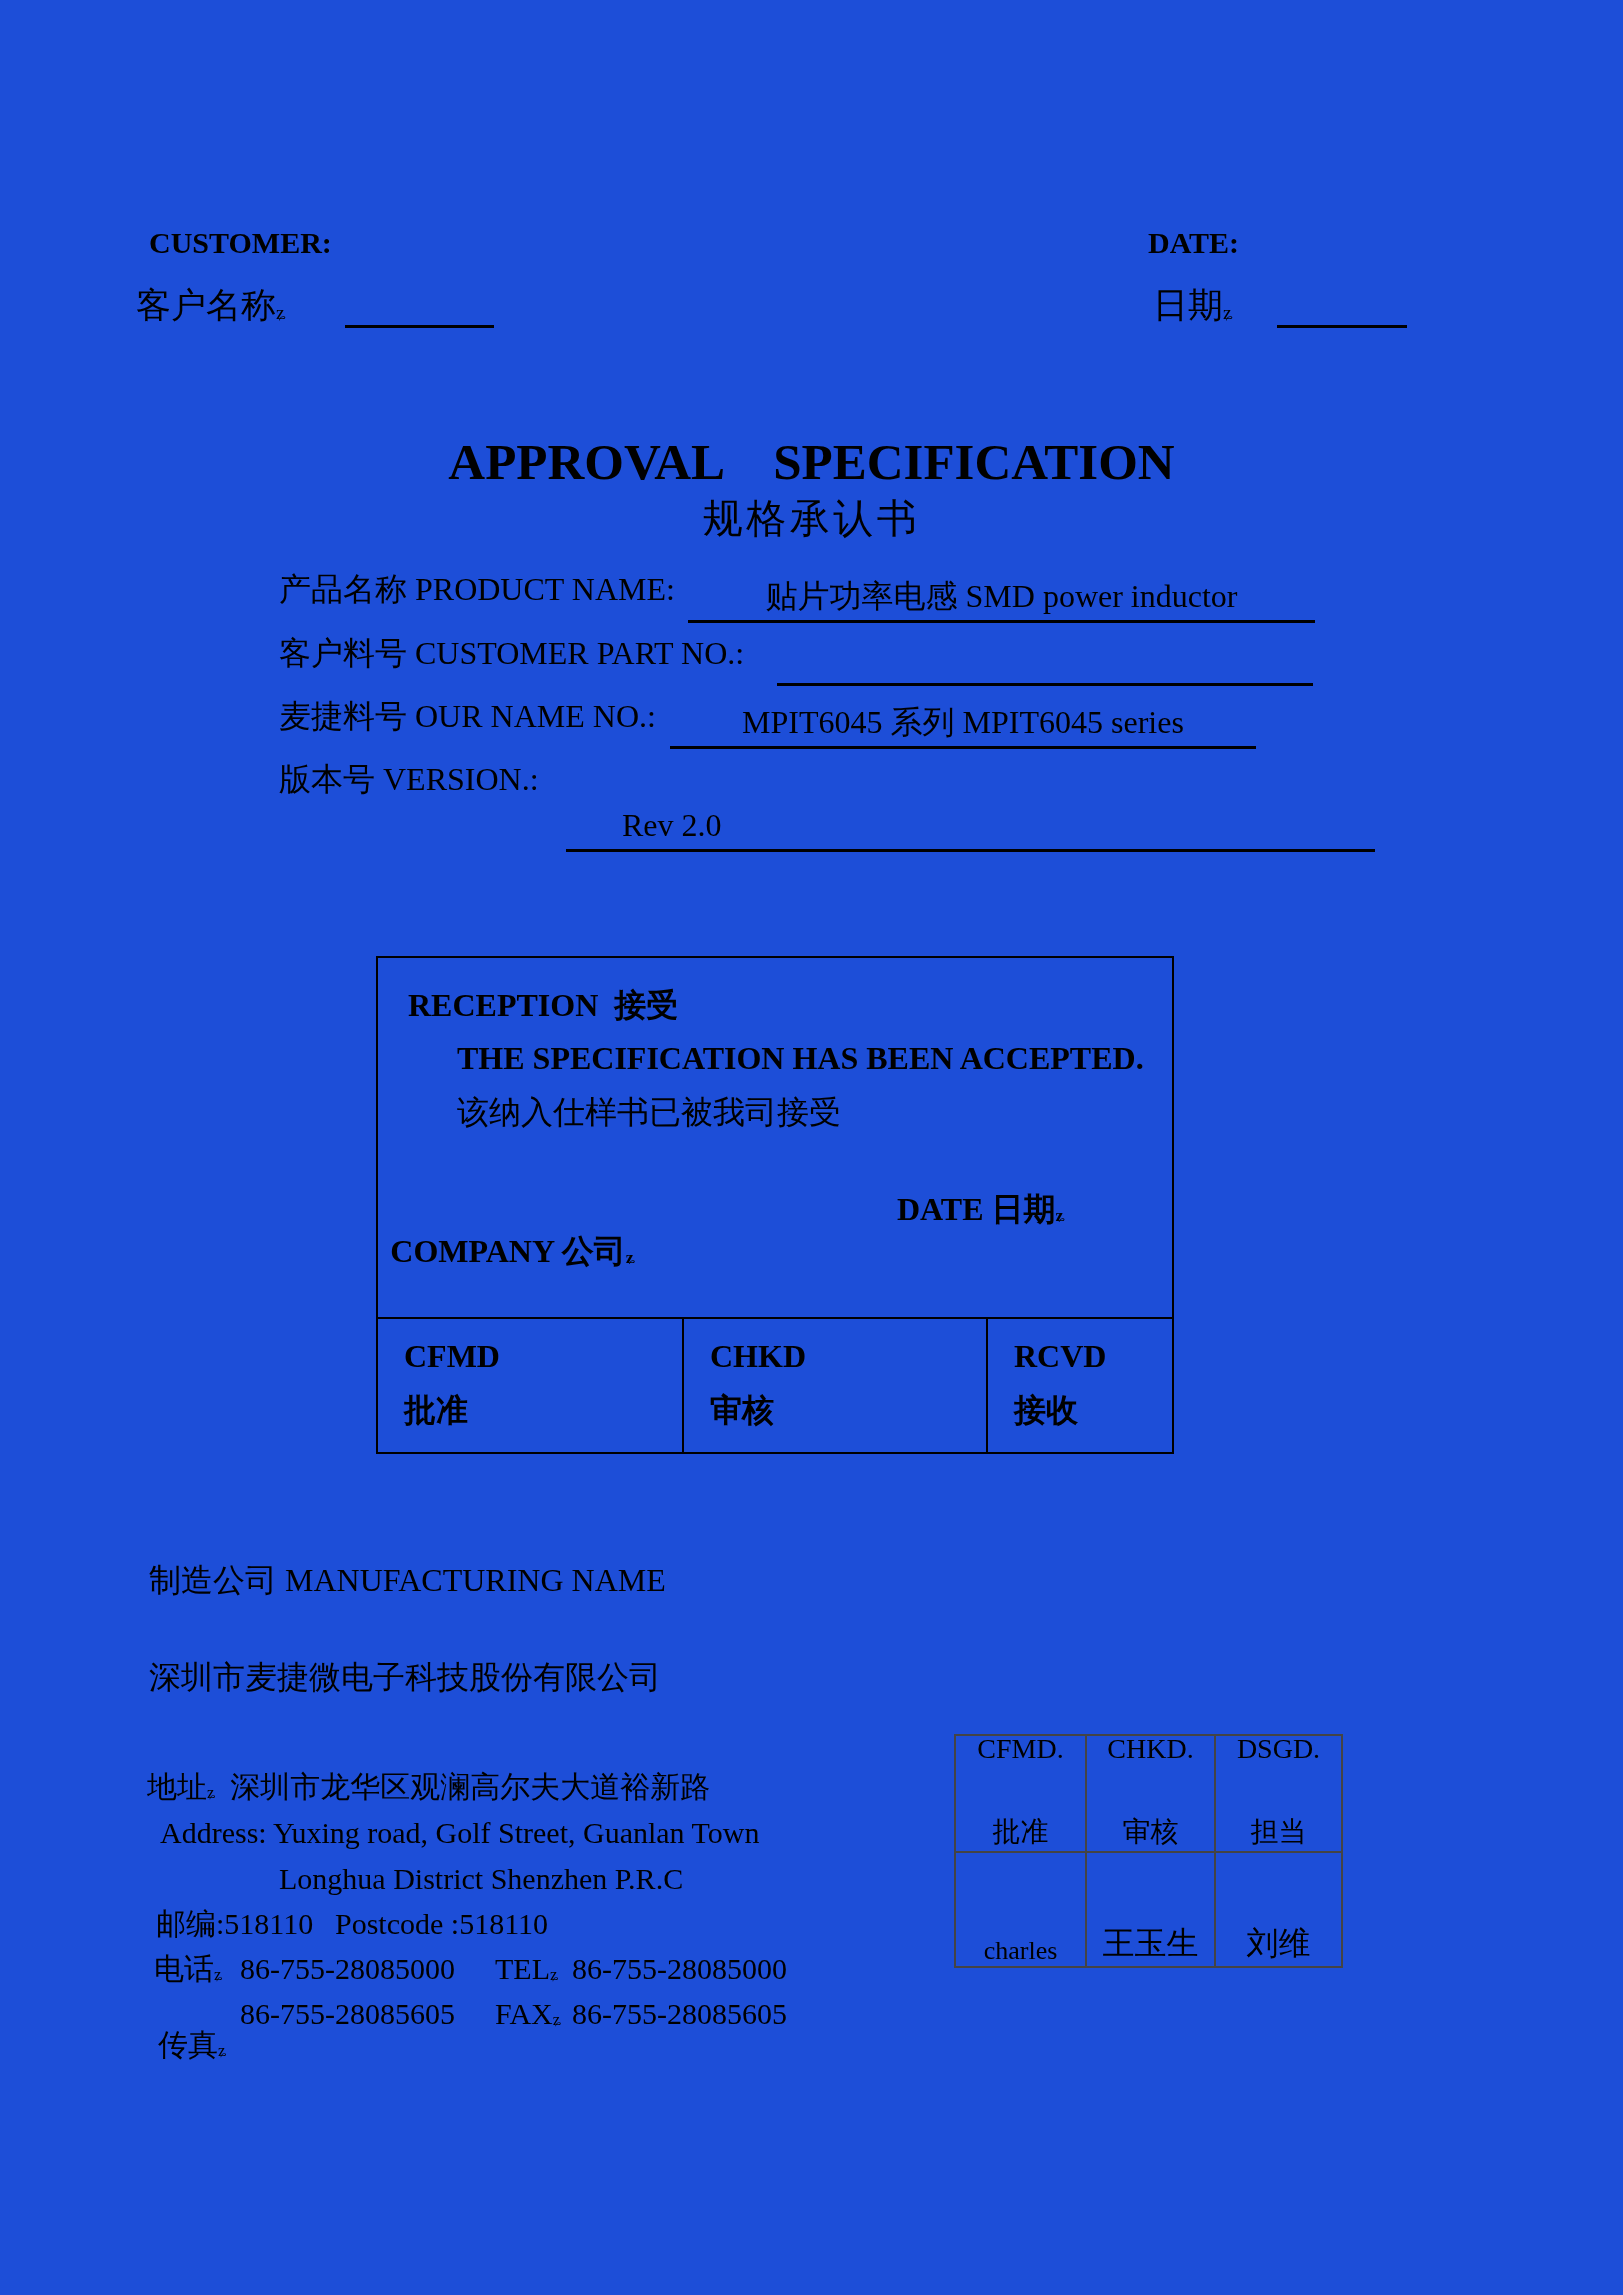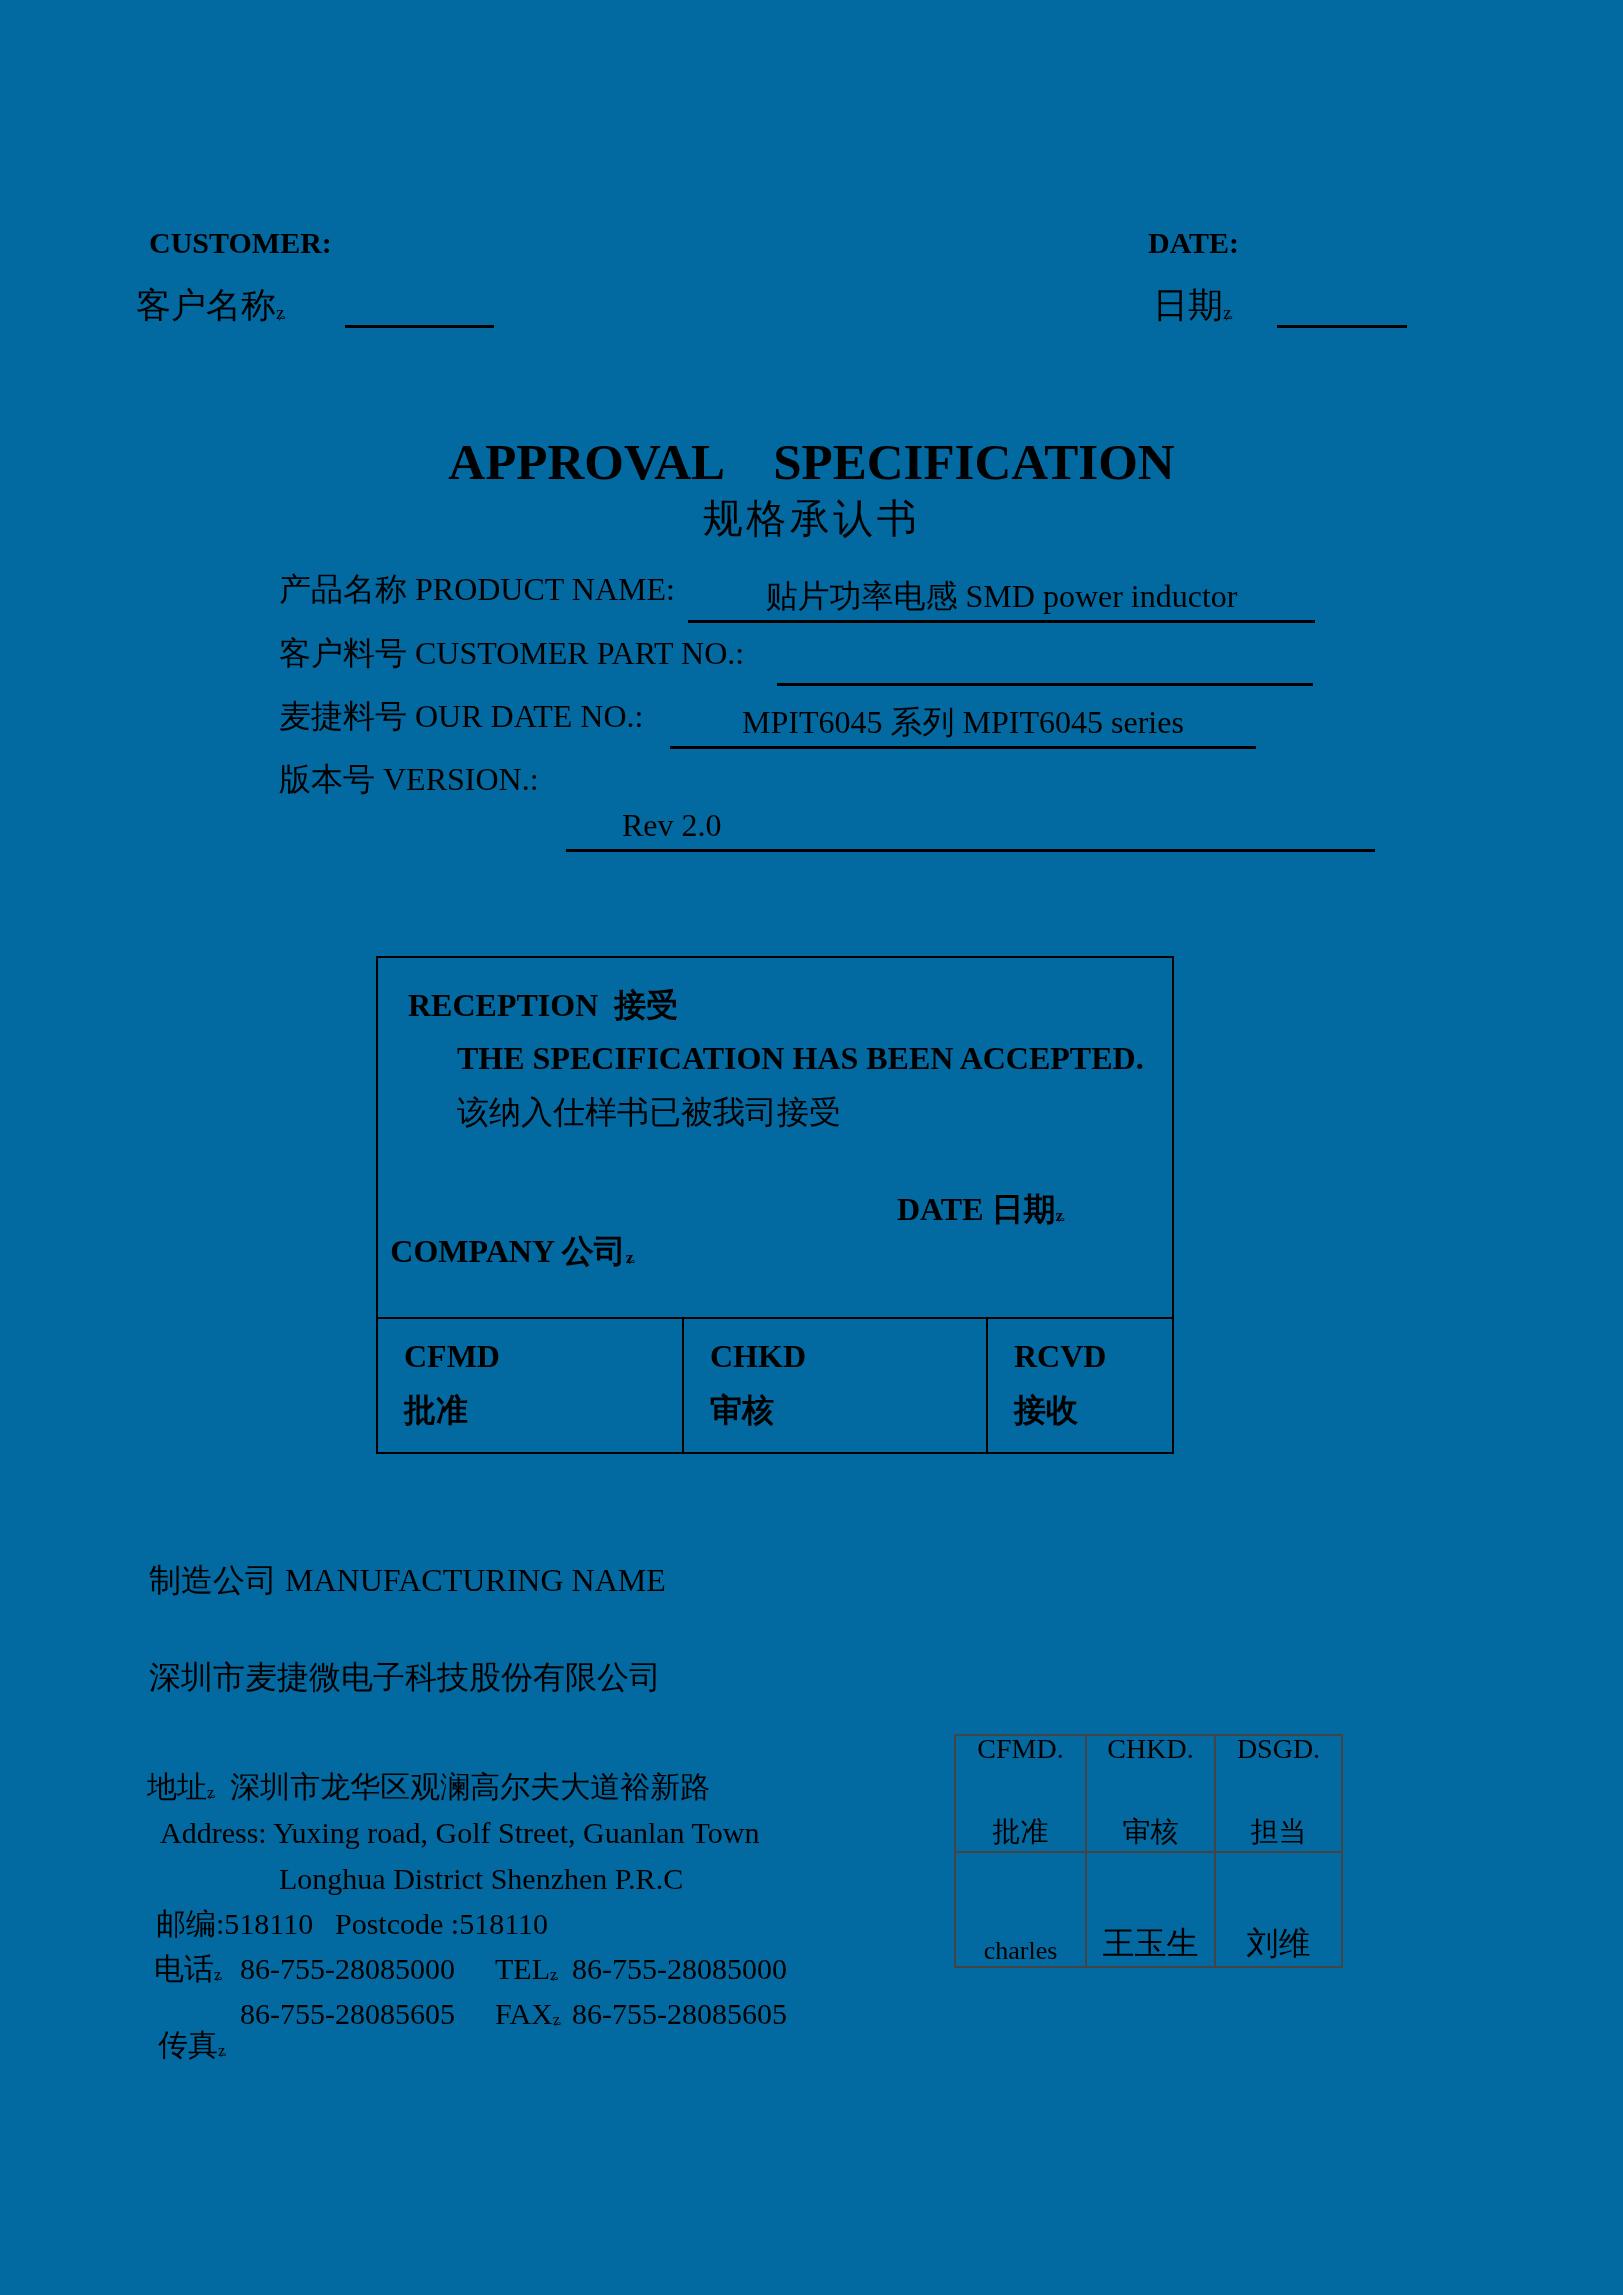--- a/index.html
+++ b/index.html
@@ -1,19 +1,19 @@
 <!DOCTYPE html>
 <html style="font-size:14px"><head>
 <meta charset="utf-8">
 <style>
   html,body{margin:0;padding:0;background:#ffffff;}
   #page{
     position:relative;
     width:1623px;height:2295px;
-    background:#0369a1;
+    background:#1d4ed8;
     font-family:"Liberation Serif","DejaVu Serif",serif;
     color:#000000;
     overflow:hidden;
   }
   .t{position:absolute;white-space:pre;line-height:1.15;}
   .b{font-weight:bold;}
   .s34{font-size:30px;}
   .s36{font-size:32px;}
   .s37{font-size:32px;}
   .s39{font-size:34px;}
@@ -91,21 +91,21 @@
 
   <div class="t b s58 center" style="top:433px;">APPROVAL    SPECIFICATION</div>
   <div class="t s46 center" style="top:496px;letter-spacing:3.5px;">规格承认书</div>
 
   <div class="t s36" style="left:279px;top:571px;"><span>产品名称</span> <span>PRODUCT NAME:</span></div>
   <div class="uline" style="left:688px;top:574px;width:627px;">贴片功率电感 SMD power inductor</div>
 
   <div class="t s36" style="left:279px;top:635px;"><span>客户料号</span> <span>CUSTOMER PART NO.:</span></div>
   <div class="uline" style="left:777px;top:637px;width:536px;"></div>
 
-  <div class="t s36" style="left:279px;top:698px;"><span>麦捷料号</span> <span>OUR DATE NO.:</span></div>
+  <div class="t s36" style="left:279px;top:698px;"><span>麦捷料号</span> <span>OUR NAME NO.:</span></div>
   <div class="uline" style="left:670px;top:700px;width:586px;">MPIT6045  系列  MPIT6045 series</div>
 
   <div class="t s36" style="left:279px;top:761px;"><span>版本号</span> <span>VERSION.:</span></div>
   <div class="uline left" style="left:566px;top:763px;width:753px;margin-top:40px;">Rev 2.0</div>
 
   <div id="reception-box">
     <div class="rt b s36" style="left:30px;top:26px;">RECEPTION  接受</div>
     <div class="rt b s36" style="left:79px;top:82px;">THE SPECIFICATION HAS BEEN ACCEPTED.</div>
     <div class="rt s36" style="left:79px;top:133px;">该纳入仕样书已被我司接受</div>
     <div class="rt b s36" style="left:519px;top:230px;"><span>DATE 日期</span><span class="mark">ʑ</span></div>

